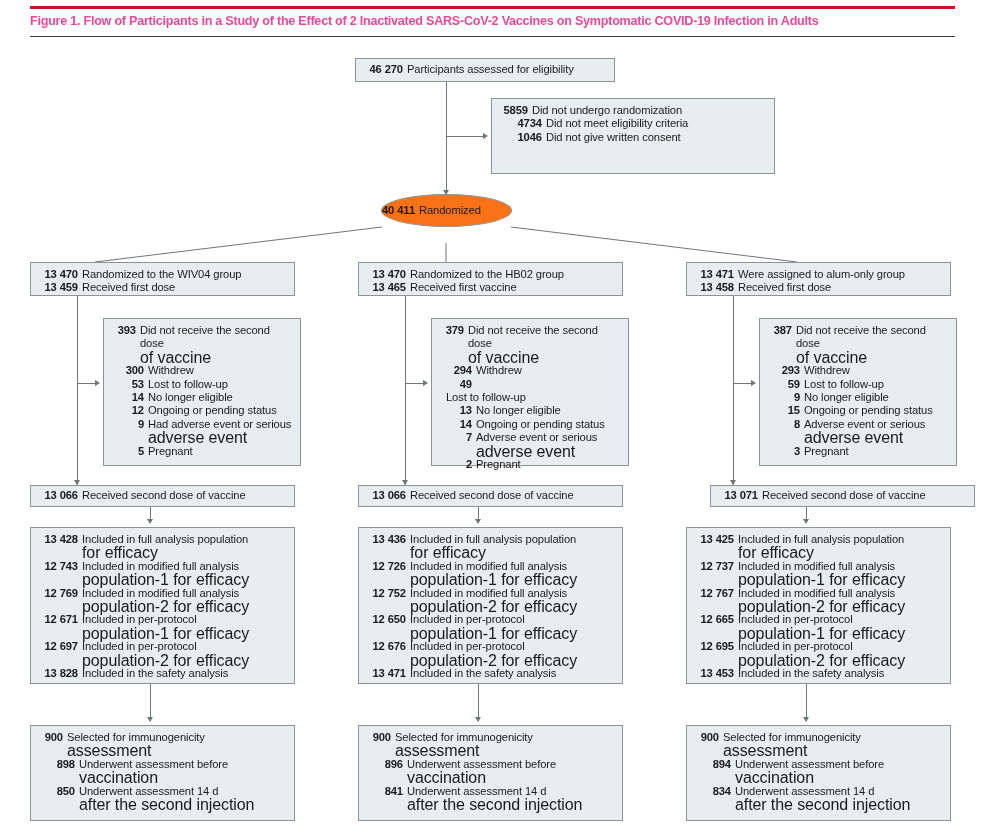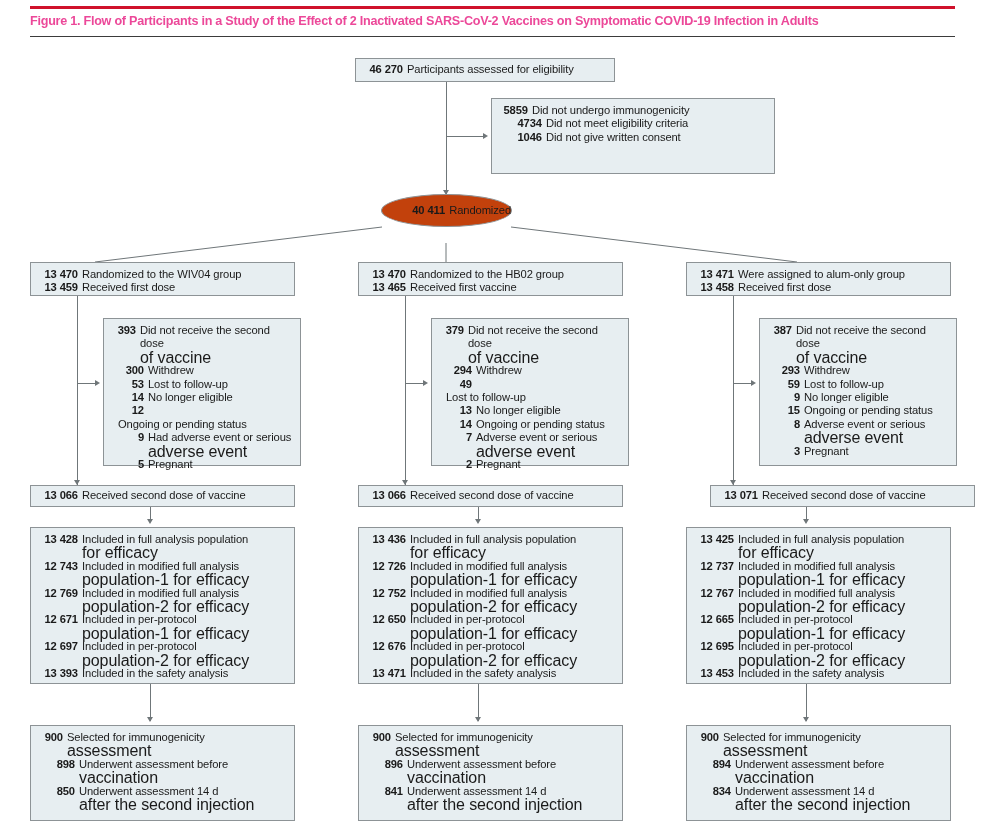--- a/index.html
+++ b/index.html
@@ -43,26 +43,26 @@
   .box {
     position: absolute;
     box-sizing: border-box;
     background: #e7eef1;
     border: 1px solid #8d9396;
     padding: 5px 7px 5px 6px;
   }
   .ellipse {
     position: absolute;
     box-sizing: border-box;
-    background: #c2410c;
+    background: #f97316;
     border: 1px solid #8d9396;
     border-radius: 50%;
     display: flex;
     align-items: center;
-    justify-content: flex-end;
+    justify-content: flex-start;
   }
 
   
   .row {
     display: flex;
     align-items: baseline;
     font-size: 11.2px;
     line-height: 13.4px;
     white-space: nowrap;
   }
@@ -134,21 +134,21 @@
 
 <div class="vline" style="left:446px; top:82px; height:113px;"></div>
 <div class="arrow-down" style="left:442.5px; top:190px;"></div>
 
 <div class="hline" style="left:446px; top:136px; width:39px;"></div>
 <div class="arrow-right" style="left:483px; top:132.5px;"></div>
 
 <div class="box" style="left:491px; top:98px; width:284px; height:76px;">
   <div class="row">
     <span class="n w4">5859</span>
-    <span class="t">Did not undergo immunogenicity</span>
+    <span class="t">Did not undergo randomization</span>
   </div>
   <div class="row indent1">
     <span class="n w4">4734</span>
     <span class="t">Did not meet eligibility criteria</span>
   </div>
   <div class="row indent1">
     <span class="n w4">1046</span>
     <span class="t">Did not give written consent</span>
   </div>
 </div>
@@ -192,21 +192,21 @@
     <span class="t">Withdrew</span>
   </div>
   <div class="row" style="padding-left:8px;">
     <span class="n w3">53</span>
     <span class="t">Lost to follow-up</span>
   </div>
   <div class="row" style="padding-left:8px;">
     <span class="n w3">14</span>
     <span class="t">No longer eligible</span>
   </div>
-  <div class="row" style="padding-left:8px;flex-direction:column;">
+  <div class="row" style="padding-left:8px;">
     <span class="n w3">12</span>
     <span class="t">Ongoing or pending status</span>
   </div>
   <div class="row" style="padding-left:8px;">
     <span class="n w3">9</span>
     <span class="t">Had adverse event or serious</span>
   </div>
   <div class="cont" style="padding-left:38px;">adverse event</div>
   <div class="row" style="padding-left:8px;">
     <span class="n w3">5</span>
@@ -243,21 +243,21 @@
     <span class="n w5">12 671</span>
     <span class="t">Included in per-protocol</span>
   </div>
   <div class="cont" style="padding-left:45px;">population-1 for efficacy</div>
   <div class="row">
     <span class="n w5">12 697</span>
     <span class="t">Included in per-protocol</span>
   </div>
   <div class="cont" style="padding-left:45px;">population-2 for efficacy</div>
   <div class="row">
-    <span class="n w5">13 393</span>
+    <span class="n w5">13 828</span>
     <span class="t">Included in the safety analysis</span>
   </div>
 </div>
 <div class="vline" style="left:150px; top:684px; height:37px;"></div>
 <div class="arrow-down" style="left:146.5px; top:717px;"></div>
 
 <div class="box" style="left:30px; top:725px; width:265px; height:96px;">
   <div class="row">
     <span class="n w3">900</span>
     <span class="t">Selected for immunogenicity</span>

